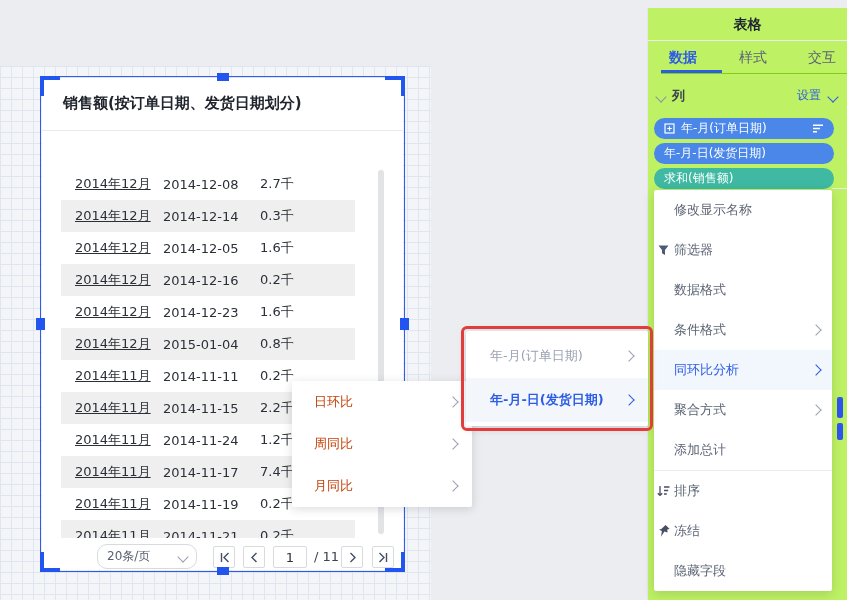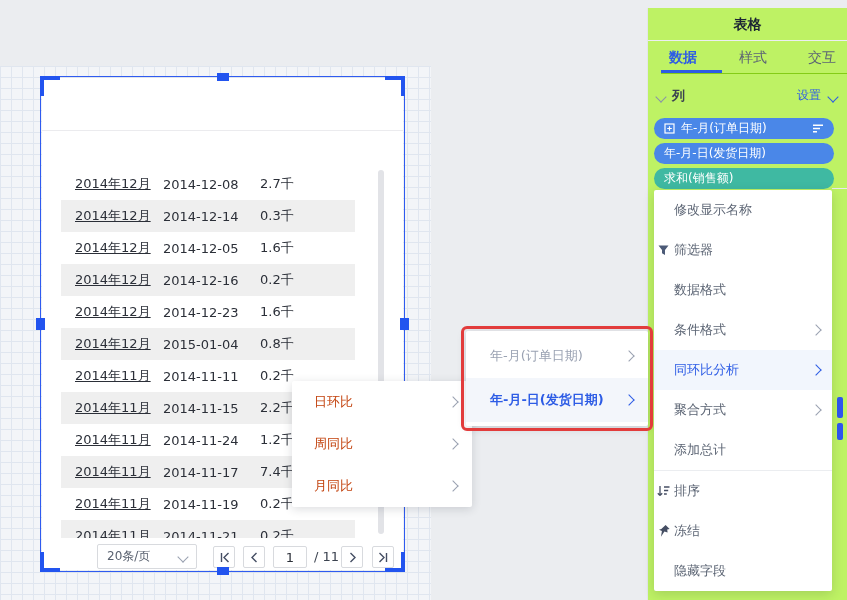--- a/index.html
+++ b/index.html
@@ -20,21 +20,21 @@
   .hcell{position:absolute;top:50%;transform:translateY(-50%);white-space:nowrap;}
   .tri-down{position:absolute;left:68px;top:13px;width:0;height:0;border-left:4px solid transparent;border-right:4px solid transparent;border-top:5px solid #fff;}
   .tbody{left:19px;top:90px;width:294px;height:370px;overflow:hidden;}
   .trow{position:relative;height:32px;}
   .trow.alt{background:#efefef;}
   .tcell{position:absolute;top:50%;transform:translateY(-50%);font-size:13px;color:#2b2f38;white-space:nowrap;}
   .c0{left:14px;text-decoration:underline;} .c1{left:102px;} .c2{left:199px;}
   .vscroll{left:336px;top:92px;width:6px;height:364px;background:#e2e3e7;border-radius:3px;}
 
   
-  .pg-select{left:55px;top:466px;width:100px;height:25px;border:1px solid #d8dade;border-radius:2px;background:#fff;
+  .pg-select{left:55px;top:466px;width:100px;height:25px;border:1px solid #d8dade;border-radius:10px;background:#fff;
              display:flex;align-items:center;justify-content:space-between;padding:0 9px;font-size:12px;color:#59616f;box-sizing:border-box;}
   .pg-btn{top:468px;width:22px;height:22px;border:1px solid #d8dade;border-radius:2px;background:#fff;
           display:flex;align-items:center;justify-content:center;box-sizing:border-box;}
   .pg-input{left:231px;top:468px;width:34px;height:22px;border:1px solid #d8dade;border-radius:2px;background:#fff;
             display:flex;align-items:center;justify-content:center;font-size:13px;color:#2b2f38;box-sizing:border-box;}
   .pg-total{left:272px;top:471px;font-size:13px;color:#3c4350;}
 
   
   .sel{left:40px;top:76px;width:365px;height:496px;border:1px solid #2f5bf0;z-index:3;pointer-events:none;box-sizing:border-box;}
   .br{position:absolute;width:16px;height:16px;border:0 solid #2254ef;}
@@ -99,20 +99,21 @@
   svg{display:block;}
 </style>
 </head>
 <body>
 
 <div class="root">
 
   <div class="abs grid"></div>
 
   <div class="abs card">
+    <div class="abs c-title">销售额(按订单日期、发货日期划分)</div>
     <div class="abs c-div"></div>
     <div class="abs tbody">
         <div class="trow">
           <span class="tcell c0">2014年12月</span>
           <span class="tcell c1">2014-12-08</span>
           <span class="tcell c2">2.7千</span>
         </div>
         <div class="trow alt">
           <span class="tcell c0">2014年12月</span>
           <span class="tcell c1">2014-12-14</span>

